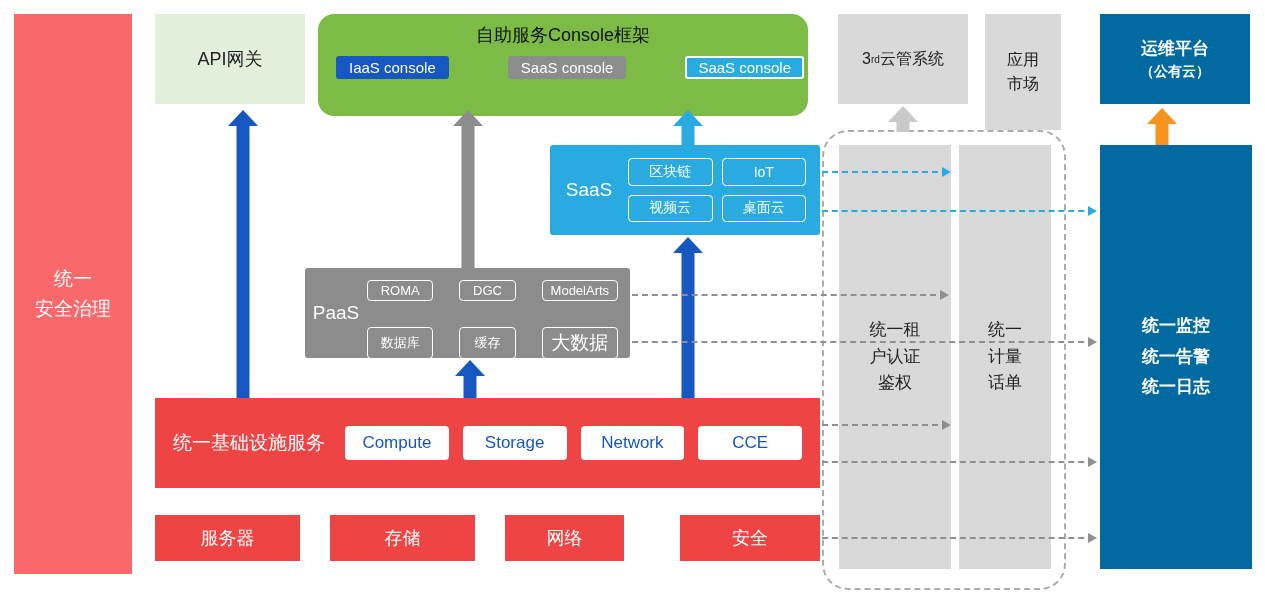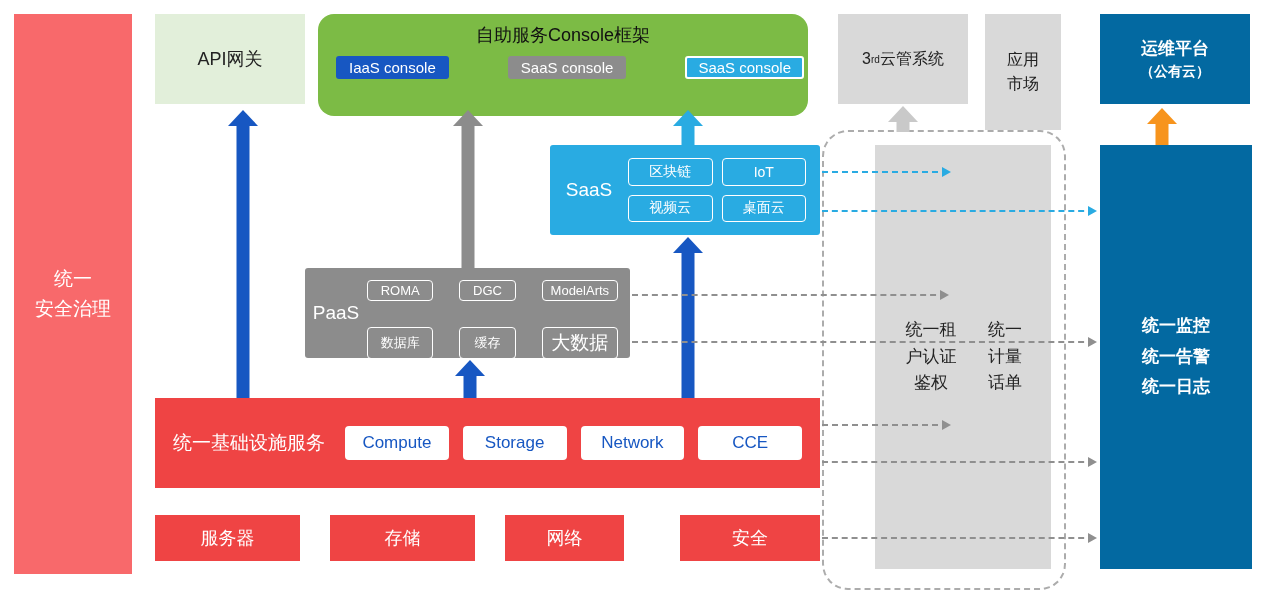--- a/index.html
+++ b/index.html
@@ -107,21 +107,21 @@
     </div>
   </div>
 
   <div class="abs flexc blue" style="left:155px;top:515px;width:145px;height:46px;font-size:18px;">服务器</div>
   <div class="abs flexc blue" style="left:330px;top:515px;width:145px;height:46px;font-size:18px;">存储</div>
   <div class="abs flexc blue" style="left:505px;top:515px;width:119px;height:46px;font-size:18px;">网络</div>
   <div class="abs flexc blue" style="left:680px;top:515px;width:140px;height:46px;font-size:18px;">安全</div>
 
   <div class="abs" style="left:822px;top:130px;width:244px;height:460px;border:2px dashed #ACACAC;border-radius:26px;z-index:0;"></div>
 
-  <div class="abs flexc pre lgray" style="left:839px;top:145px;width:112px;height:424px;font-size:17px;line-height:1.55;z-index:1;margin-left:36px;">统一租
+  <div class="abs flexc pre lgray" style="left:839px;top:145px;width:112px;height:424px;font-size:17px;line-height:1.55;z-index:1;">统一租
 户认证
 鉴权</div>
 
   <div class="abs flexc pre lgray" style="left:959px;top:145px;width:92px;height:424px;font-size:17px;line-height:1.55;z-index:1;">统一
 计量
 话单</div>
 
   <div class="abs flexc pre orange" style="left:1100px;top:145px;width:152px;height:424px;font-size:17px;line-height:1.8;z-index:1;">统一监控
 统一告警
 统一日志</div>

